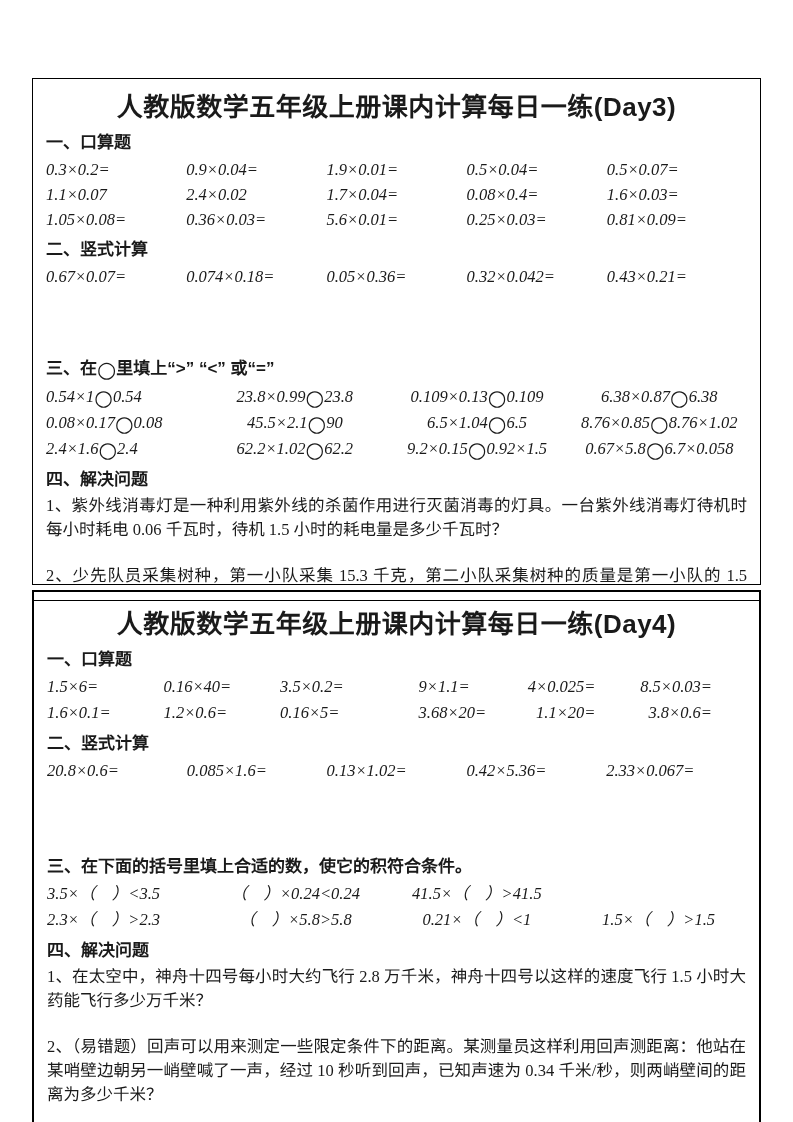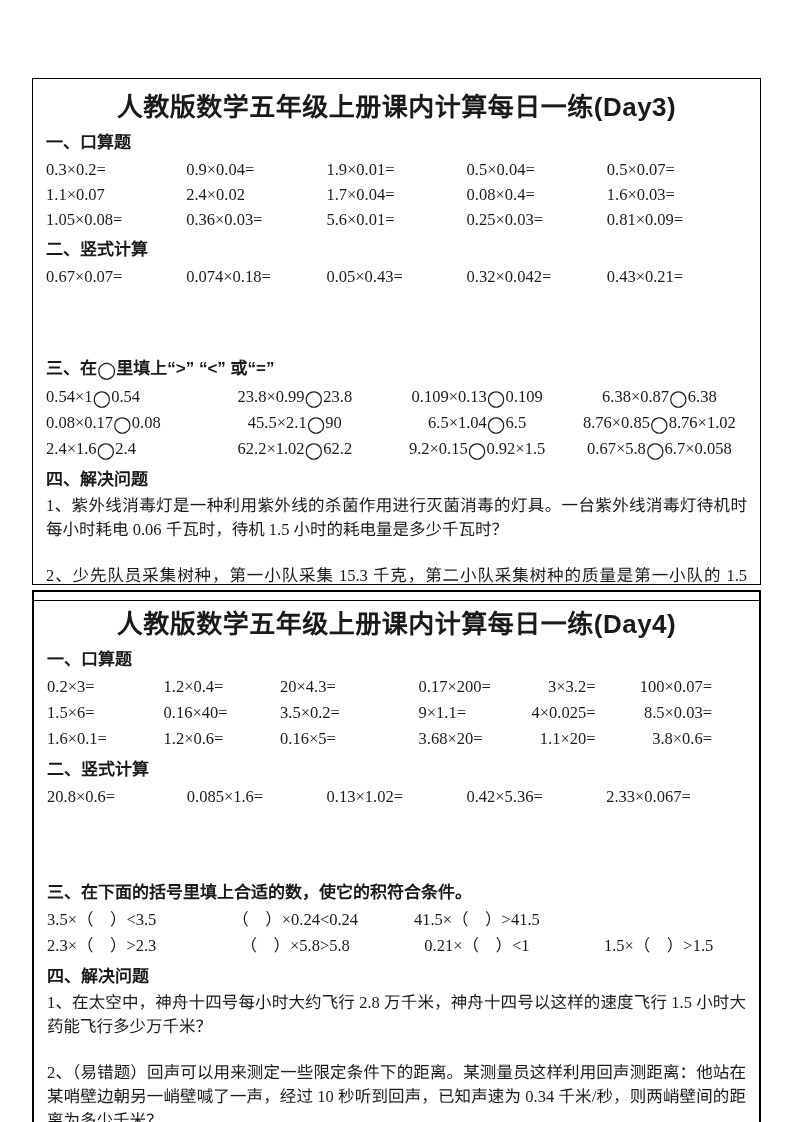--- a/index.html
+++ b/index.html
@@ -47,20 +47,21 @@
   }
   h2 {
     font-size: 17px;
     font-weight: bold;
     margin: 3px 0 4px;
     font-family: "Liberation Sans", "DejaVu Sans", sans-serif;
   }
   .grid {
     display: grid;
     font-size: 16.5px;
+    font-style: italic;
   }
   .grid span { white-space: nowrap; }
   .oral5 {
     grid-template-columns: repeat(5, 1fr);
     line-height: 25px;
   }
   .oral6 {
     grid-template-columns: repeat(6, 1fr);
     line-height: 26px;
   }
@@ -121,21 +122,21 @@
         <span>0.36×0.03=</span>
         <span>5.6×0.01=</span>
         <span>0.25×0.03=</span>
         <span>0.81×0.09=</span>
       </div>
 
     <h2>二、竖式计算</h2>
     <div class="grid vert5">
         <span>0.67×0.07=</span>
         <span>0.074×0.18=</span>
-        <span>0.05×0.43=</span>
+        <span>0.05×0.36=</span>
         <span>0.32×0.042=</span>
         <span>0.43×0.21=</span>
       </div>
     <div class="workspace"></div>
 
     <h2>三、在<span class="ring">○</span>里填上“&gt;” “&lt;” 或“=”</h2>
     <div class="grid cmp">
         <span>0.54×1<span class="ring">○</span>0.54</span>
         <span>23.8×0.99<span class="ring">○</span>23.8</span>
         <span>0.109×0.13<span class="ring">○</span>0.109</span>
@@ -157,28 +158,20 @@
     <h2>四、解决问题</h2>
     <p class="problem">1、紫外线消毒灯是一种利用紫外线的杀菌作用进行灭菌消毒的灯具。一台紫外线消毒灯待机时每小时耗电 0.06 千瓦时，待机 1.5 小时的耗电量是多少千瓦时？</p>
     <p class="problem">2、少先队员采集树种，第一小队采集 15.3 千克，第二小队采集树种的质量是第一小队的 1.5 倍，第二小队采集了多少千克树种？</p>
   </section>
 
   <section class="sheet day4">
     <div class="inner-rule"></div>
     <h1 class="title">人教版数学五年级上册课内计算每日一练(Day4)</h1>
 
     <h2>一、口算题</h2>
-    <div class="grid oral6">
-        <span>0.2×3=</span>
-        <span>1.2×0.4=</span>
-        <span>20×4.3=</span>
-        <span>0.17×200=</span>
-        <span>3×3.2=</span>
-        <span>100×0.07=</span>
-      </div>
     <div class="grid oral6">
         <span>1.5×6=</span>
         <span>0.16×40=</span>
         <span>3.5×0.2=</span>
         <span>9×1.1=</span>
         <span>4×0.025=</span>
         <span>8.5×0.03=</span>
       </div>
     <div class="grid oral6">
         <span>1.6×0.1=</span>

